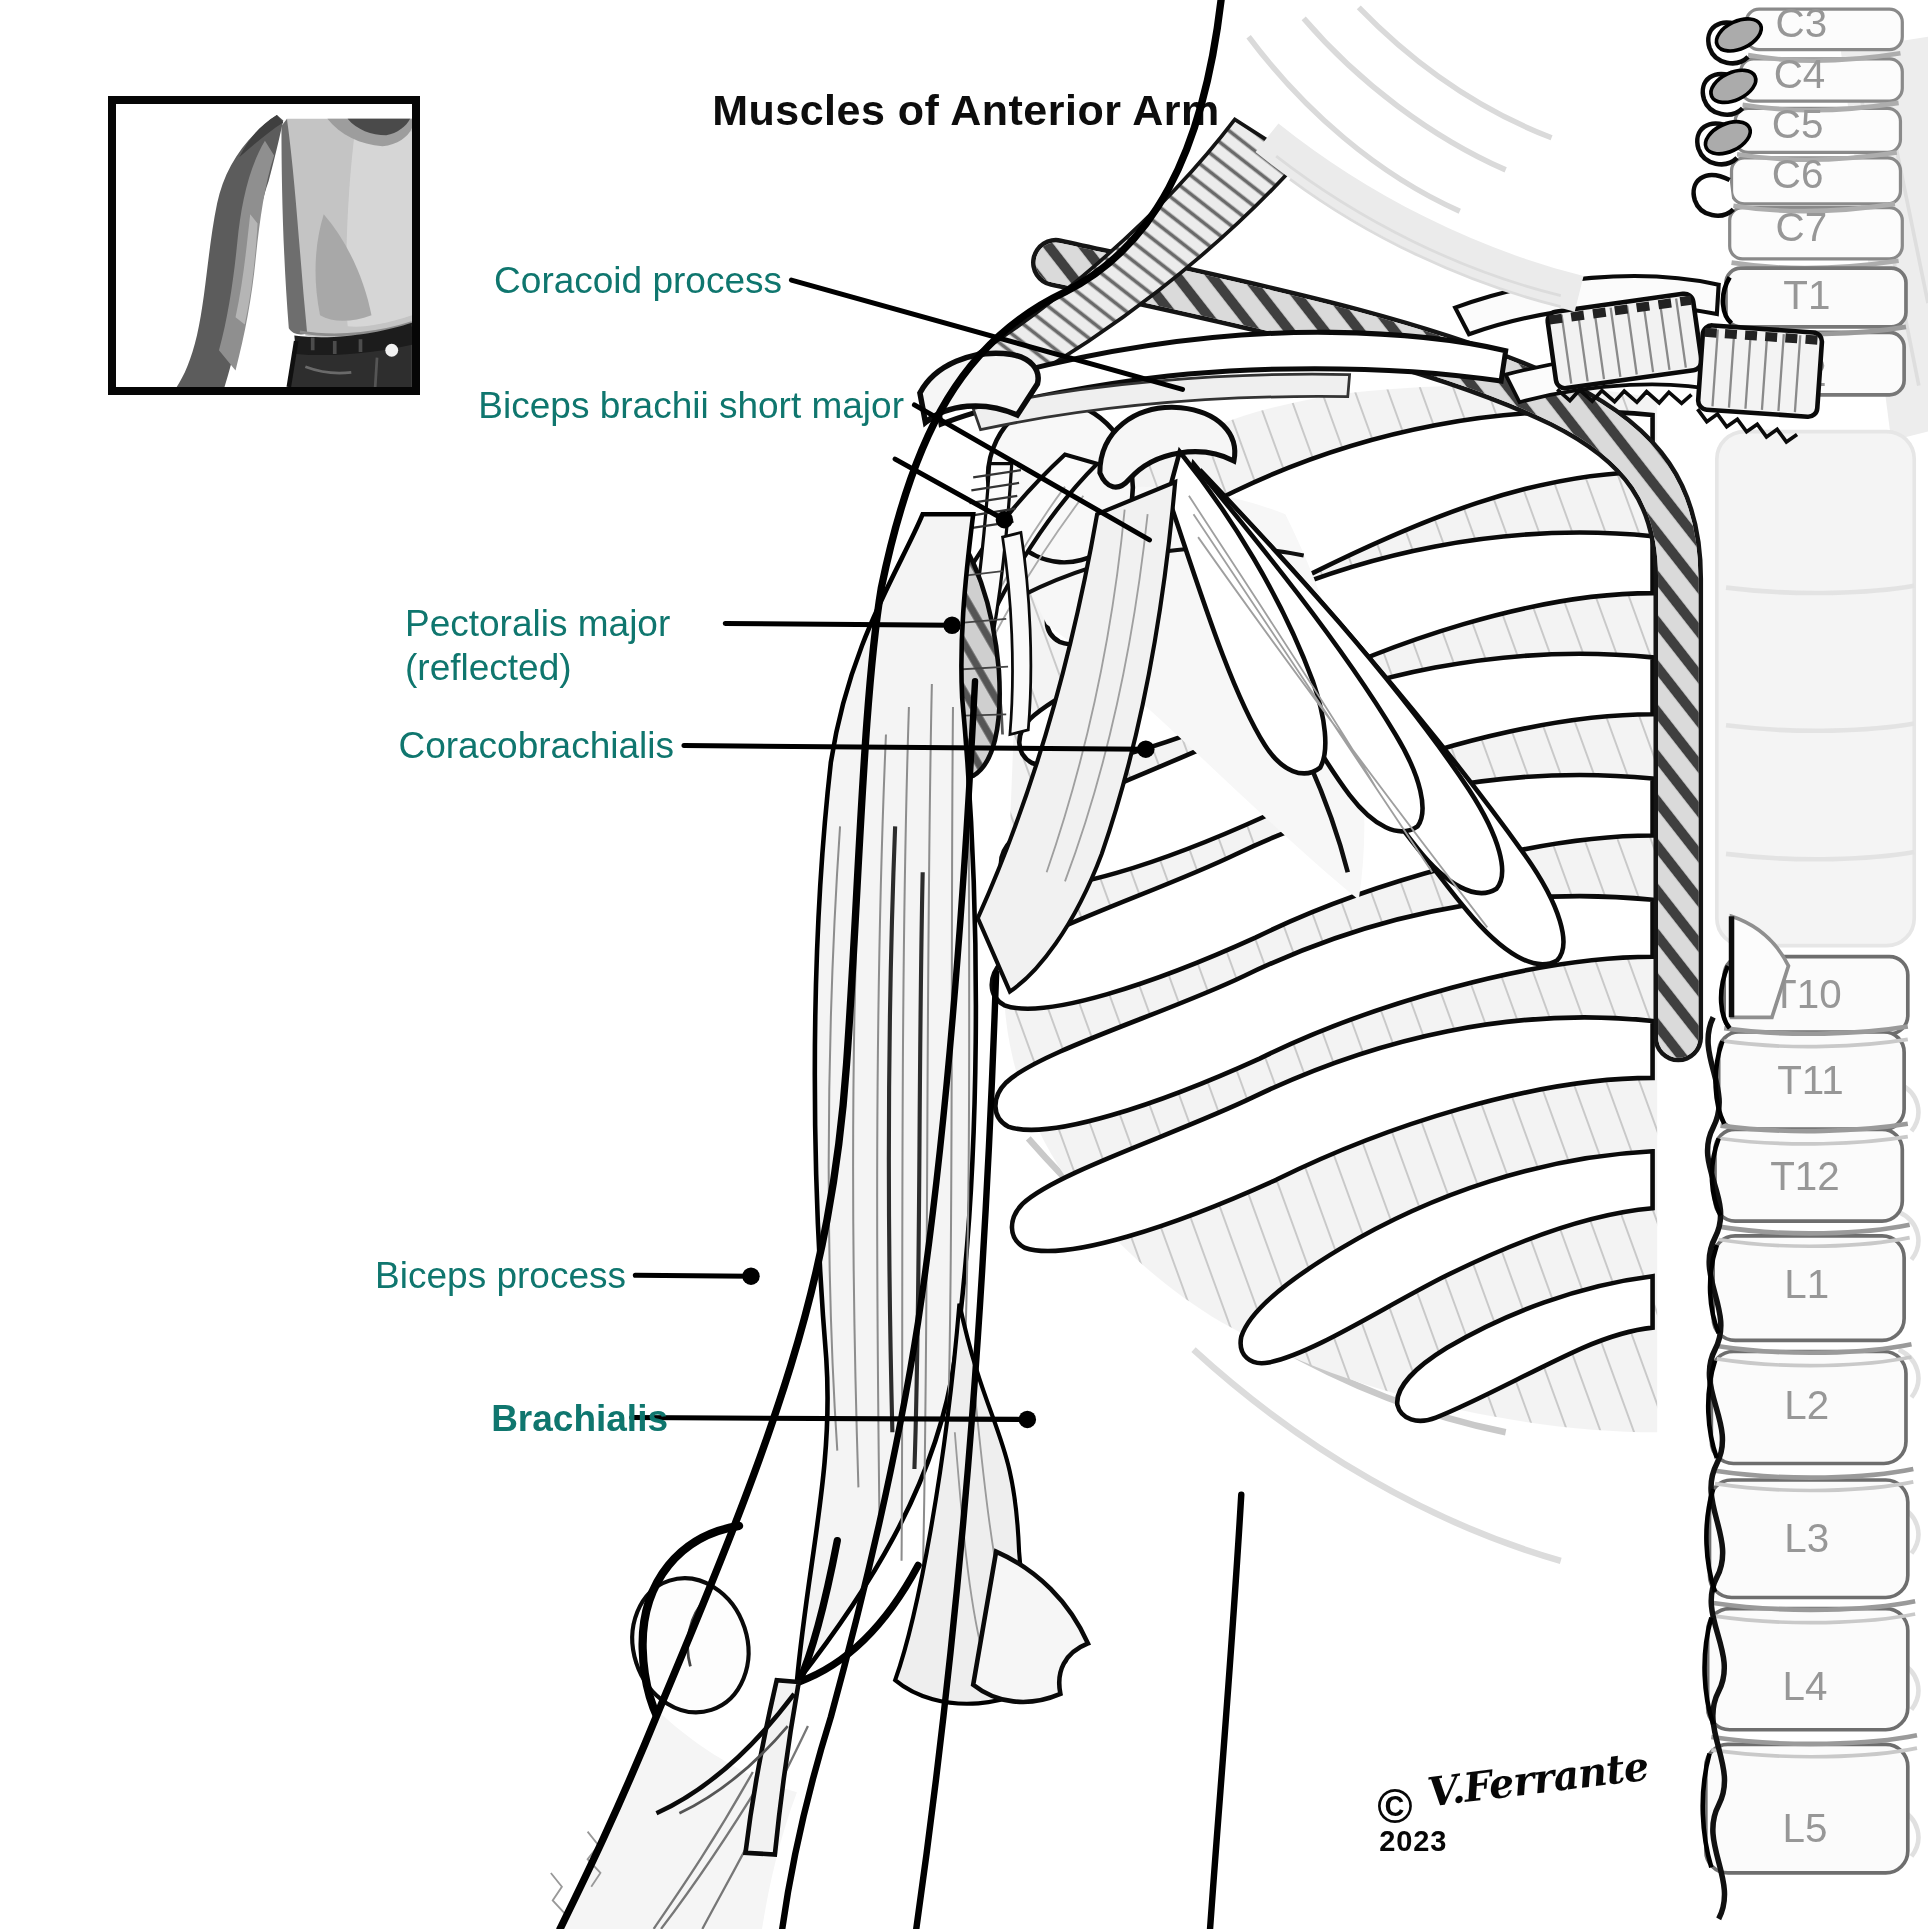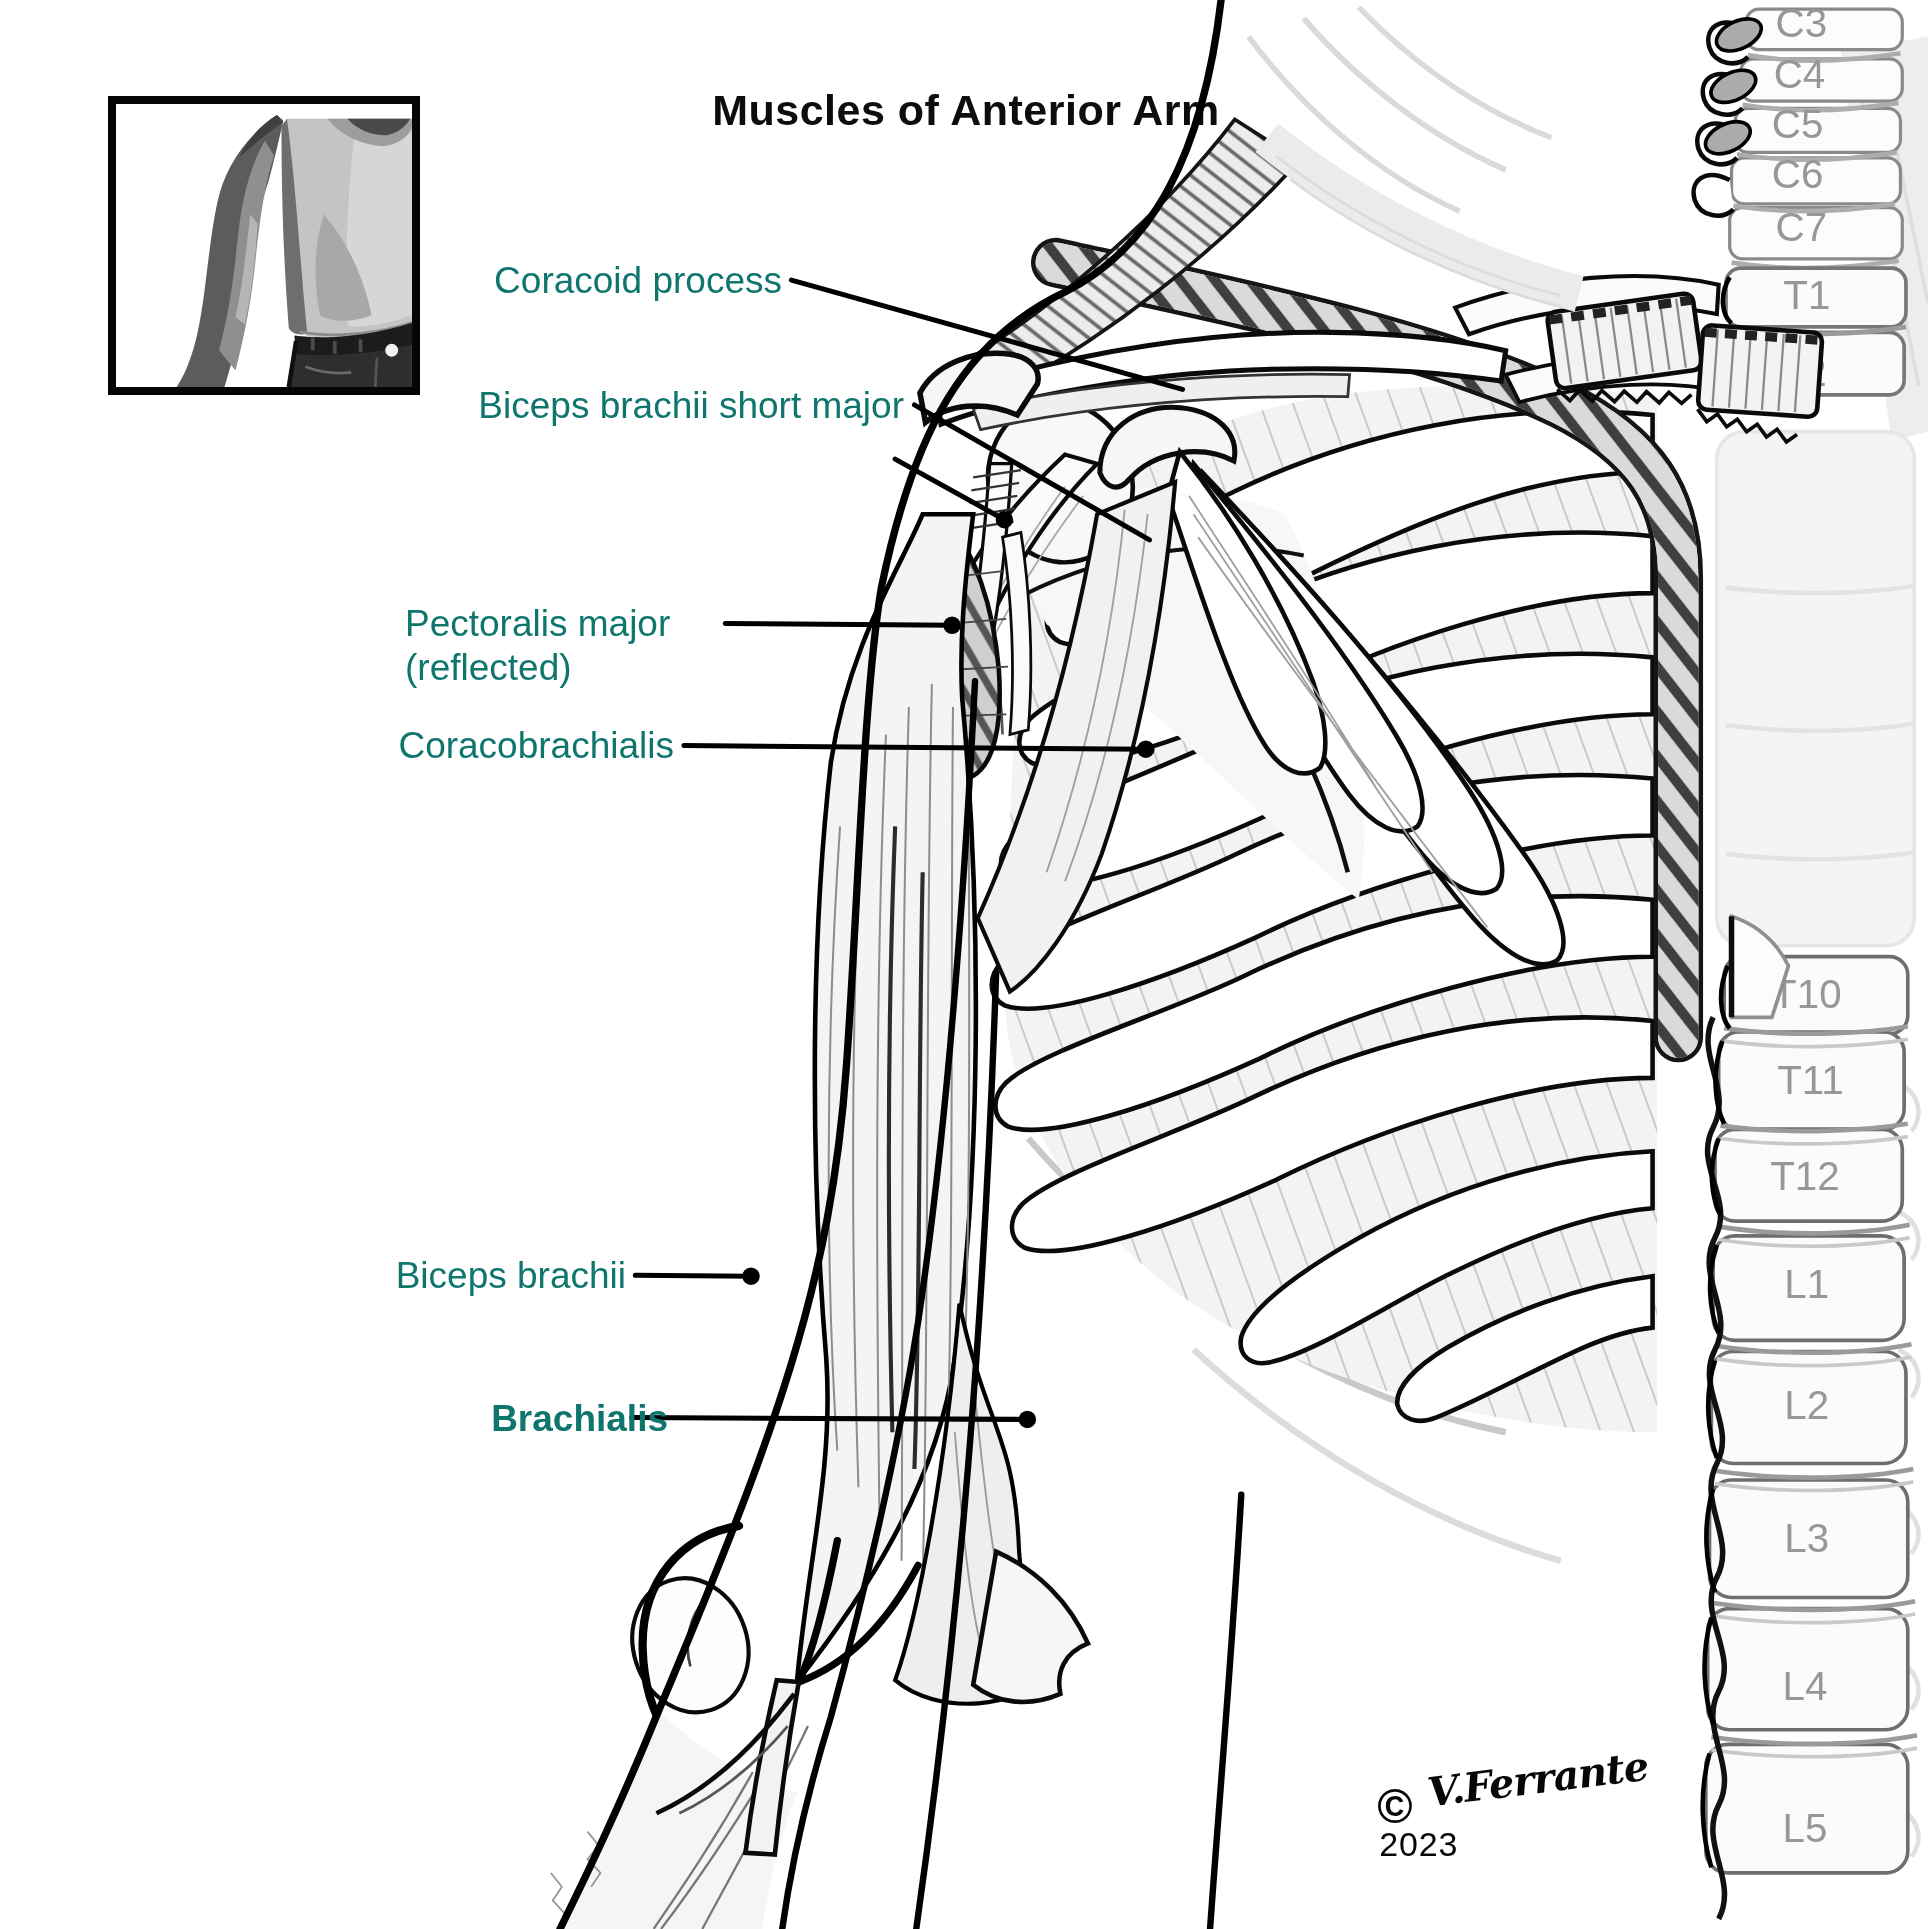--- a/index.html
+++ b/index.html
@@ -19,21 +19,21 @@
     position:absolute;left:108px;top:96px;width:296px;height:283px;
     border:8.3px solid #060606;background:#ffffff;box-sizing:content-box;
   }
   .inset-frame svg{display:block;}
   .sig{position:absolute;left:1370px;top:1759px;width:220px;height:110px;color:#070707;}
   .sig .c{position:absolute;left:7.3px;top:20px;font-size:48px;font-weight:bold;}
   .sig .artist{
     position:absolute;left:57px;top:-3.7px;font-family:"DejaVu Serif",serif;
     font-style:italic;font-weight:bold;font-size:40px;transform:rotate(-7deg);letter-spacing:-0.9px;
   }
-  .sig .year{position:absolute;left:9.2px;top:66px;font-size:34px;font-weight:normal;letter-spacing:0.9px;}
+  .sig .year{position:absolute;left:9.2px;top:66px;font-size:29px;font-weight:bold;letter-spacing:0.9px;}
   svg text.vert{font-family:"Liberation Sans",sans-serif;font-size:44px;fill:#979797;text-anchor:middle;}
 </style>
 </head>
 <body>
 
 <div class="canvas">
 
   <div class="inset-frame">
     <svg width="296" height="283" viewBox="0 0 322 308">
       <path d="M175,12 C140,36 118,70 110,108 C100,156 98,208 88,252 C82,278 74,296 66,308 L118,308 C128,276 136,240 142,204 C148,162 154,118 166,84 C172,62 178,36 182,18 Z" fill="#5c5c5c"></path>
@@ -282,21 +282,21 @@
     </g>
   </svg>
 
   <div class="anat-label ra" style="right:1146px;top:259px;">Coracoid process</div>
   <div class="anat-label ra" style="right:1024px;top:384px;">Biceps brachii short major</div>
   <div class="anat-label" style="left:405px;top:602px;">
     <div>Pectoralis major</div>
     <div>(reflected)</div>
   </div>
   <div class="anat-label ra" style="right:1254px;top:724px;margin-left:12px;">Coracobrachialis</div>
-  <div class="anat-label ra" style="right:1302px;top:1254px;">Biceps brachii</div>
+  <div class="anat-label ra" style="right:1302px;top:1254px;">Biceps process</div>
   <div class="anat-label ra" style="right:1260px;top:1397px;font-weight:bold;">Brachialis</div>
 
   <div class="sig">
     <span class="c">©</span>
     <span class="artist">V.Ferrante</span>
     <div class="year">2023</div>
   </div>
 
 </div>
 

